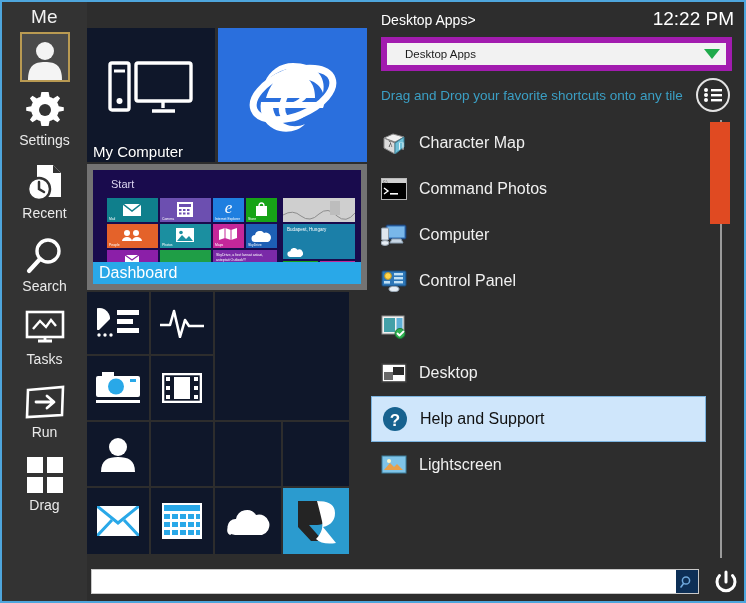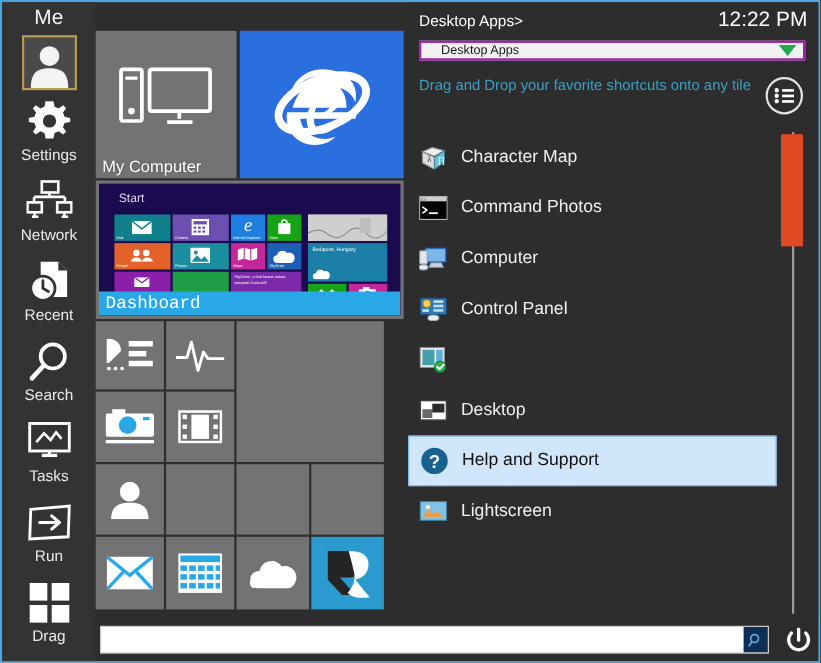--- a/index.html
+++ b/index.html
@@ -51,61 +51,60 @@
   .tile{position:absolute;box-sizing:border-box;overflow:hidden;cursor:pointer;}
   .tile .cap{
     position:absolute;left:6px;bottom:2px;
     color:#ffffff;font-size:15px;text-shadow:0 0 2px rgba(0,0,0,.35);
     white-space:nowrap;
   }
   .tile .glyph{
     position:absolute;left:0;top:0;right:0;bottom:0;
     display:flex;align-items:center;justify-content:center;
   }
-  .az{background:#737373;}
+  .az{background:#0f172a;}
   .ie{background:#2a6fdd;}
 
   
   .dash-inner{position:absolute;left:0;top:0;right:0;bottom:0;background:#190b4d;}
   .dash-start{color:#dcd6f0;font-size:11px;position:absolute;left:18px;top:8px;}
   .mini-grid{position:absolute;left:14px;top:28px;right:4px;bottom:0;}
   .mt{position:absolute;}
   .mt .mlbl{position:absolute;left:2px;bottom:1px;font-size:3.4px;color:#fff;white-space:nowrap;}
   .dash-cap{
     position:absolute;left:0;right:0;bottom:0;height:22px;background:#29a8e8;
-    display:flex;align-items:center;font-family:Liberation Mono, monospace;
+    display:flex;align-items:center;
   }
   .dash-cap span{color:#fff;font-size:16px;padding-left:6px;}
 
   
   #right{
     position:absolute;left:369px;top:0;width:373px;height:559px;
     background:#2d2d2d;
   }
   .r-head{
     display:flex;align-items:baseline;justify-content:space-between;
     padding:6px 10px 0 10px;
   }
   .r-title{color:#ffffff;font-size:14px;}
   .r-clock{color:#ffffff;font-size:19px;}
   .combo{
-    margin:7px 12px 0 10px;height:18px;background:#f2f2f2;
+    margin:7px 12px 0 10px;height:34px;background:#f2f2f2;
     display:flex;align-items:center;justify-content:space-between;
     padding:0 6px 0 18px;box-sizing:border-box;cursor:pointer;
-    border:2px solid #a21caf;
+    border:6px solid #a21caf;
   }
   .combo-txt{font-size:11.5px;color:#1b1b1b;}
   .combo-arrow{
     width:0;height:0;border-left:8px solid transparent;border-right:8px solid transparent;
     border-top:10px solid #1faa4b;
   }
   .hint-row{
-    display:flex;align-items:flex-start;justify-content:space-between;
+    display:flex;align-items:center;justify-content:space-between;
     padding:7px 14px 0 10px;
-    margin-top:8px;
   }
   .hint{color:#3b9fc4;font-size:13.5px;}
   .listbtn{
     width:30px;height:30px;border-radius:50%;border:2px solid #e3e3e3;
     display:flex;align-items:center;justify-content:center;cursor:pointer;flex:0 0 auto;
   }
 
   .applist{
     position:absolute;left:0;top:118px;width:373px;height:441px;overflow:hidden;
   }
@@ -165,32 +164,20 @@
     <div class="side-item">
       <span class="ico">
         <svg width="40" height="40" viewBox="0 0 40 40">
           <path fill="#fff" d="M20 2 l3.6 0 1 5.1 a13.5 13.5 0 0 1 3.6 1.5 l4.3-2.9 2.6 2.6 -2.9 4.3 a13.5 13.5 0 0 1 1.5 3.6 l5.1 1 0 3.6 -5.1 1 a13.5 13.5 0 0 1-1.5 3.6 l2.9 4.3 -2.6 2.6 -4.3-2.9 a13.5 13.5 0 0 1-3.6 1.5 l-1 5.1 -3.6 0 -3.6 0 -1-5.1 a13.5 13.5 0 0 1-3.6-1.5 l-4.3 2.9 -2.6-2.6 2.9-4.3 a13.5 13.5 0 0 1-1.5-3.6 l-5.1-1 0-3.6 5.1-1 a13.5 13.5 0 0 1 1.5-3.6 l-2.9-4.3 2.6-2.6 4.3 2.9 a13.5 13.5 0 0 1 3.6-1.5 l1-5.1 Z"></path>
           <circle cx="20" cy="20" r="6" fill="#333"></circle>
         </svg>
       </span>
       <span class="lbl">Settings</span>
     </div>
 
-    <div class="side-item">
-      <span class="ico">
-        <svg width="42" height="40" viewBox="0 0 42 40">
-          <rect x="14" y="2" width="15" height="10" fill="none" stroke="#fff" stroke-width="2.4"></rect>
-          <path d="M21 12 v4 M7 16 v5 M35 16 v5 M7 16 h28" stroke="#fff" stroke-width="2.4" fill="none"></path>
-          <rect x="1" y="21" width="13" height="9" fill="none" stroke="#fff" stroke-width="2.4"></rect>
-          <rect x="28" y="21" width="13" height="9" fill="none" stroke="#fff" stroke-width="2.4"></rect>
-          <path d="M5 34 h6 M32 34 h6 M7.5 30 v4 M34.5 30 v4 M17 16 h8" stroke="#fff" stroke-width="2.2"></path>
-        </svg>
-      </span>
-      <span class="lbl">Network</span>
-    </div>
 
     <div class="side-item">
       <span class="ico">
         <svg width="40" height="40" viewBox="0 0 40 40">
           <path d="M12 2 h16 l8 8 v24 h-24 Z" fill="#fff"></path>
           <path d="M28 2 v8 h8 Z" fill="#333"></path>
           <circle cx="14" cy="26" r="11" fill="#fff" stroke="#333" stroke-width="2.5"></circle>
           <path d="M14 19 v7 l5 3" stroke="#333" stroke-width="2.5" fill="none" stroke-linecap="round"></path>
         </svg>
       </span>
@@ -261,21 +248,21 @@
         <svg width="104" height="96" viewBox="0 0 104 96">
           <path fill="#fff" d="M52 16c-13 0-24 8-28 19 6-6 14-11 22-13-10 7-18 18-21 29h49c0-8-2-14-6-18 7 2 12 7 14 13 4-17-9-30-30-30z"></path>
           <path fill="#fff" d="M20 55c-2 11 3 22 13 27 10 5 24 3 31-5-6 3-14 3-20 0-7-3-11-9-12-16h50c1-2 1-4 1-6H20z"></path>
           <ellipse cx="52" cy="47" rx="42" ry="22" fill="none" stroke="#fff" stroke-width="7" transform="rotate(-22 52 47)"></ellipse>
           <path fill="#2a6fdd" d="M30 38 h46 v30 h-46z" opacity="0"></path>
           <text x="52" y="74" font-size="74" font-family="Liberation Serif, serif" font-style="italic" fill="#fff" text-anchor="middle">e</text>
         </svg>
       </span>
     </div>
 
-    <div class="tile" style="left:0;top:136px;width:280px;height:126px;background:#190b4d;border:3px solid #737373;">
+    <div class="tile" style="left:0;top:136px;width:280px;height:126px;background:#190b4d;border:6px solid #737373;">
       <div class="dash-inner">
         <div class="dash-start">Start</div>
         <div class="mini-grid">
           <div class="mt" style="left:0;top:0;width:51px;height:24px;background:#0f7f8c">
             <svg width="18" height="12" viewBox="0 0 18 12" style="position:absolute;left:16px;top:6px">
                 <rect x="0" y="0" width="18" height="12" fill="#fff"></rect>
                 <path d="M0 0 l9 7 9-7" fill="none" stroke="#0f7f8c" stroke-width="1.4"></path>
               </svg>
             <span class="mlbl">Mail</span>
           </div>

